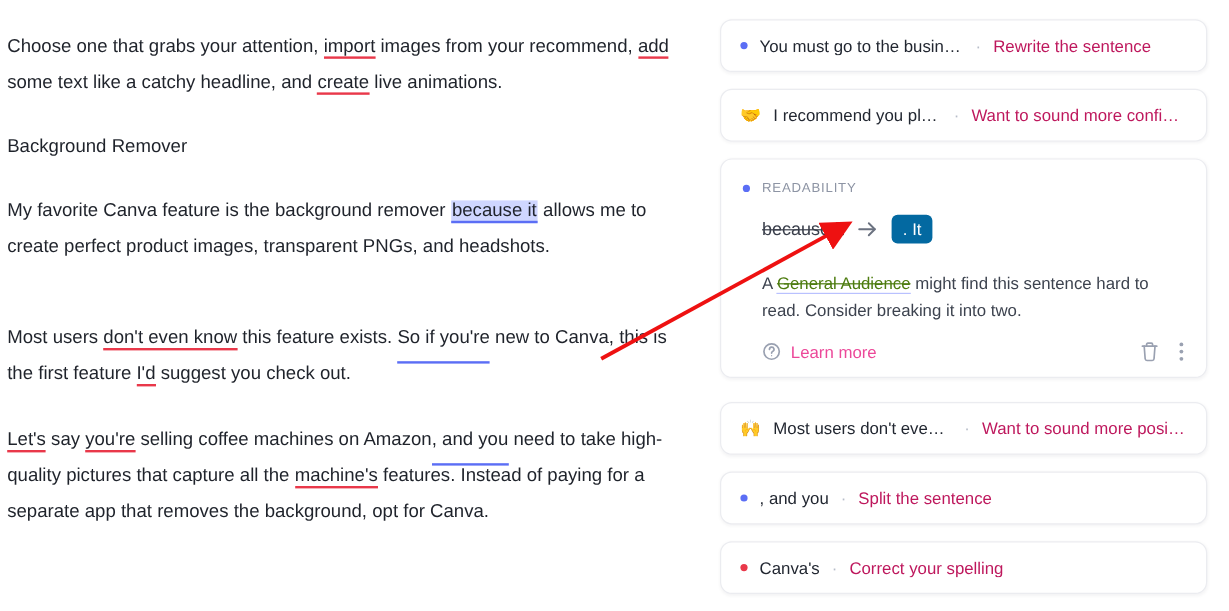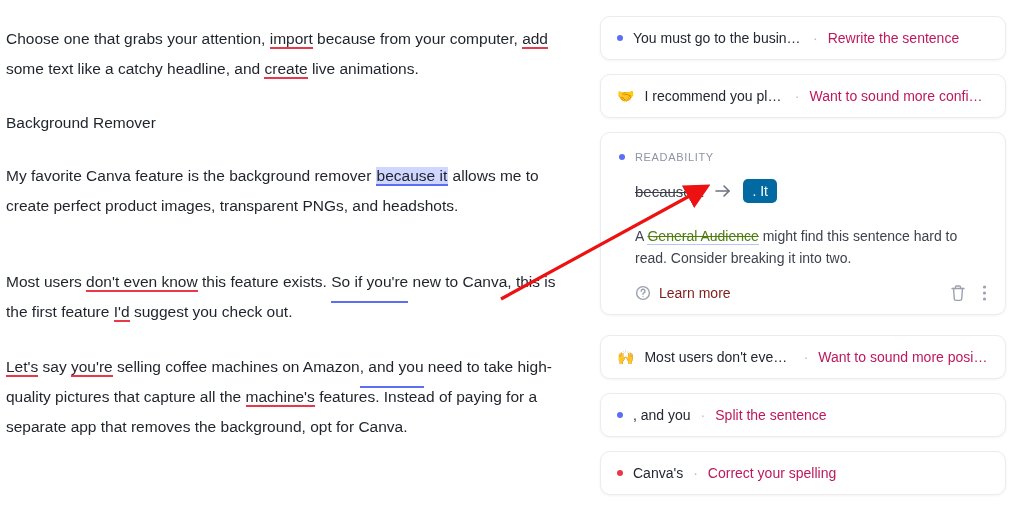--- a/index.html
+++ b/index.html
@@ -78,40 +78,40 @@
     background: #0369a1;
     color: #ffffff;
     border-radius: 5px;
     padding: 4px 9px;
     font-size: 14px;
     font-weight: 400;
     white-space: nowrap;
   }
   .exp-body { color: #3d434f; font-size: 14px; line-height: 1.6; margin: 0 0 14px 16px; }
   .exp-body .link { color: #4d7c0f; border-bottom: 1px solid #b9c1ff; text-decoration: line-through;}
-  .exp-foot { display: flex; align-items: center; gap: 8px; color: #7f1d1d; font-size: 14px; margin-left:16px;}
+  .exp-foot { display: flex; align-items: center; gap: 8px; color: #ec4899; font-size: 14px; margin-left:16px;}
   .exp-foot .right { margin-left: auto; display: flex; align-items: center; gap: 16px; }
   .ic { display: inline-flex; }
   .ic svg { display: block; }
 
   
   .arrow-ann {
     position: absolute;
     left: 476px;
     top: 134px;
     pointer-events: none;
   }
 </style>
 </head>
 <body>
 
 <div class="layout">
   <div class="doc">
     <p>
-      <span>Choose one that grabs your attention, </span><span class="u-red">import</span><span> because from your computer, </span><span class="u-red">add</span><span> some text like a catchy headline, and </span><span class="u-red">create</span><span> live animations.</span>
+      <span>Choose one that grabs your attention, </span><span class="u-red">import</span><span> images from your recommend, </span><span class="u-red">add</span><span> some text like a catchy headline, and </span><span class="u-red">create</span><span> live animations.</span>
     </p>
 
     <h3>Background Remover</h3>
 
     <p>
       <span>My favorite Canva feature is the background remover </span><span class="hl-blue">because it</span><span> allows me to create perfect product images, transparent PNGs, and headshots.</span>
     </p>
 
     <p style="margin-top:46px">
       <span>Most users </span><span class="u-red">don't even know</span><span> this feature exists. </span><span class="u-blue">So if you're</span><span> new to Canva, this is the first feature </span><span class="u-red">I'd</span><span> suggest you check out.</span>

